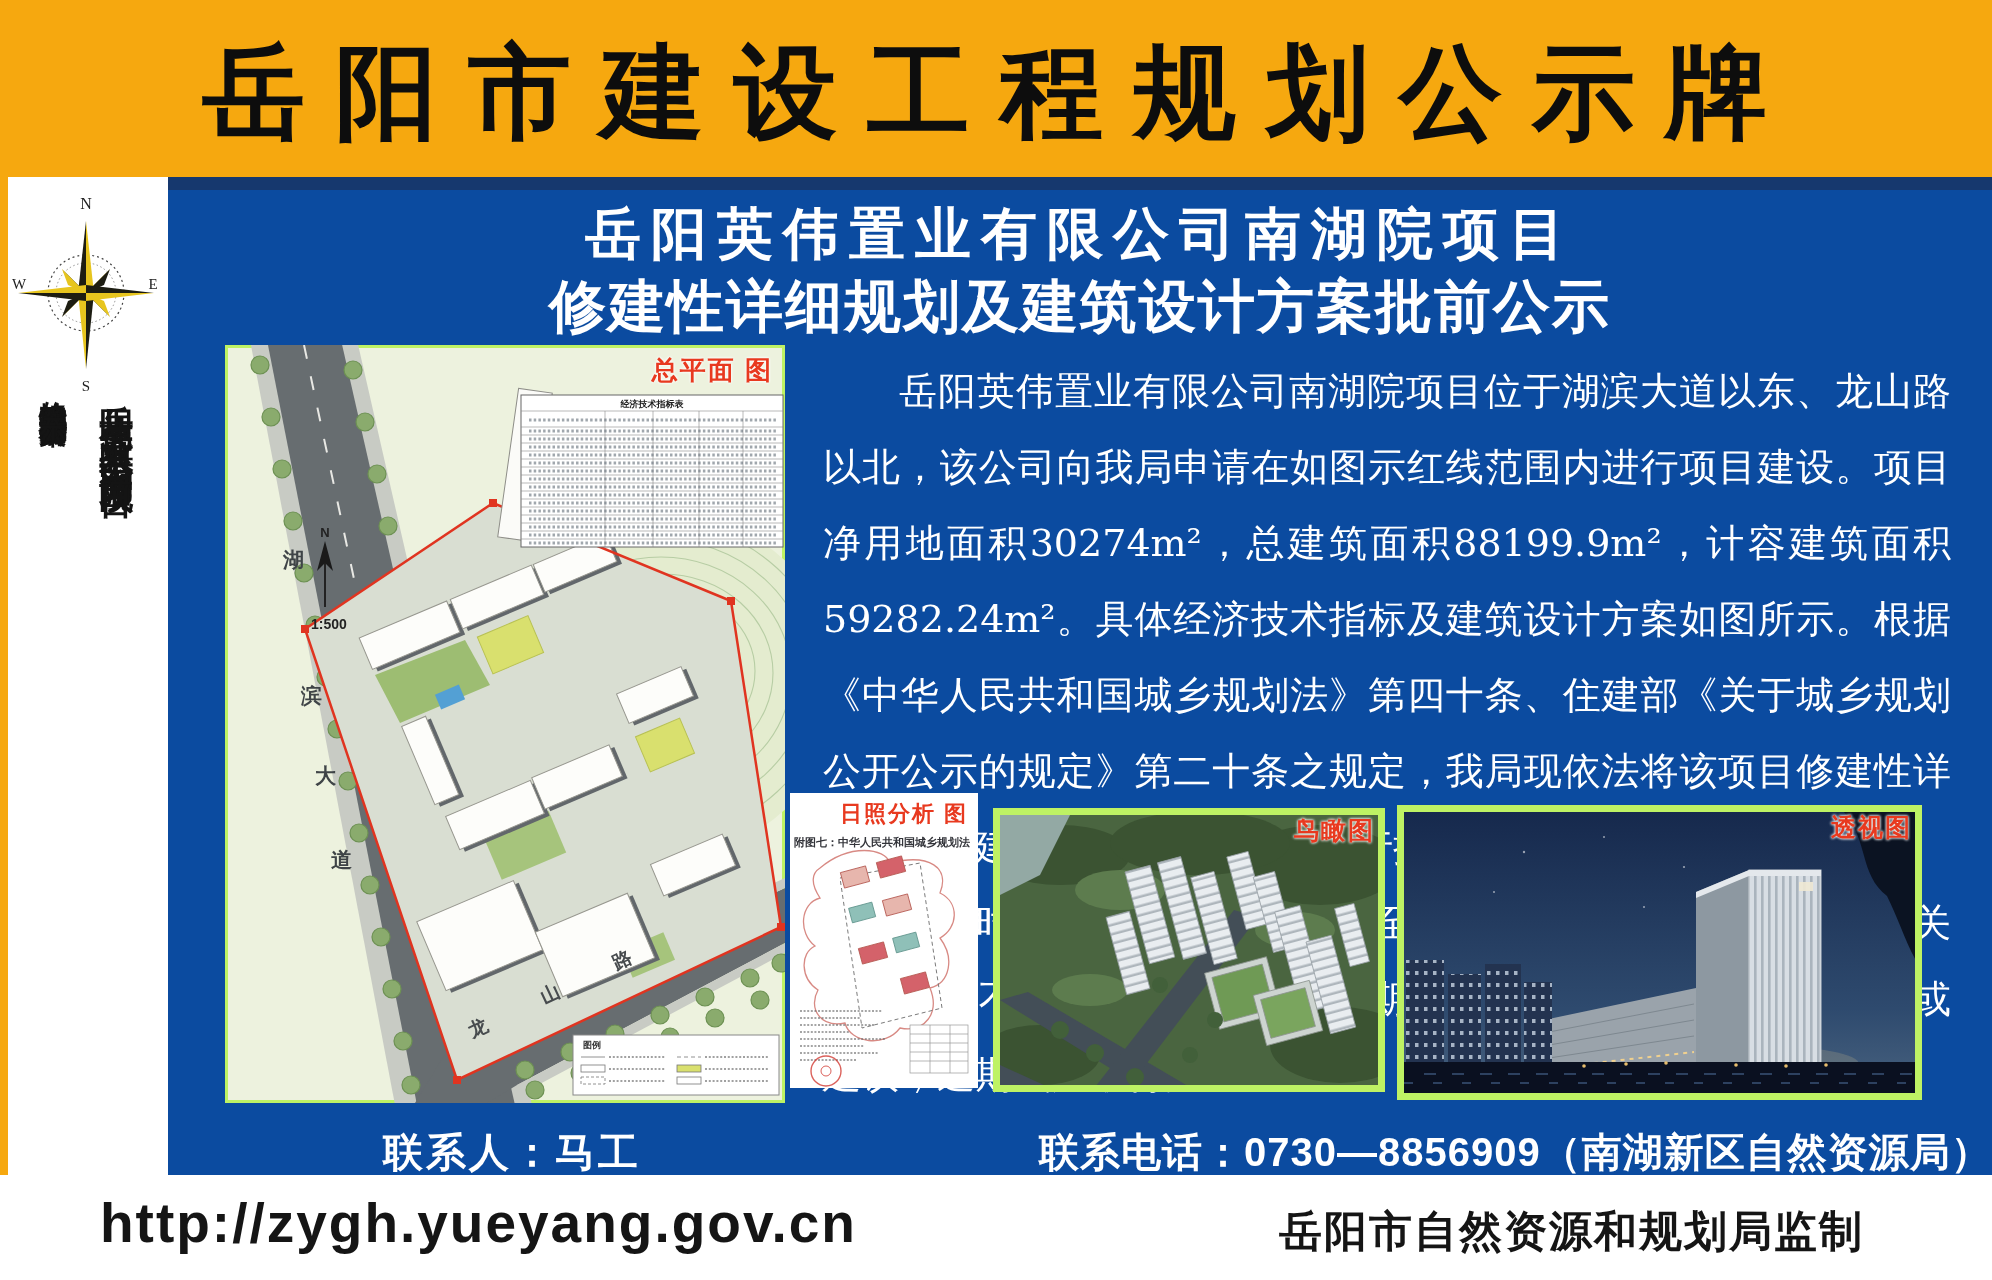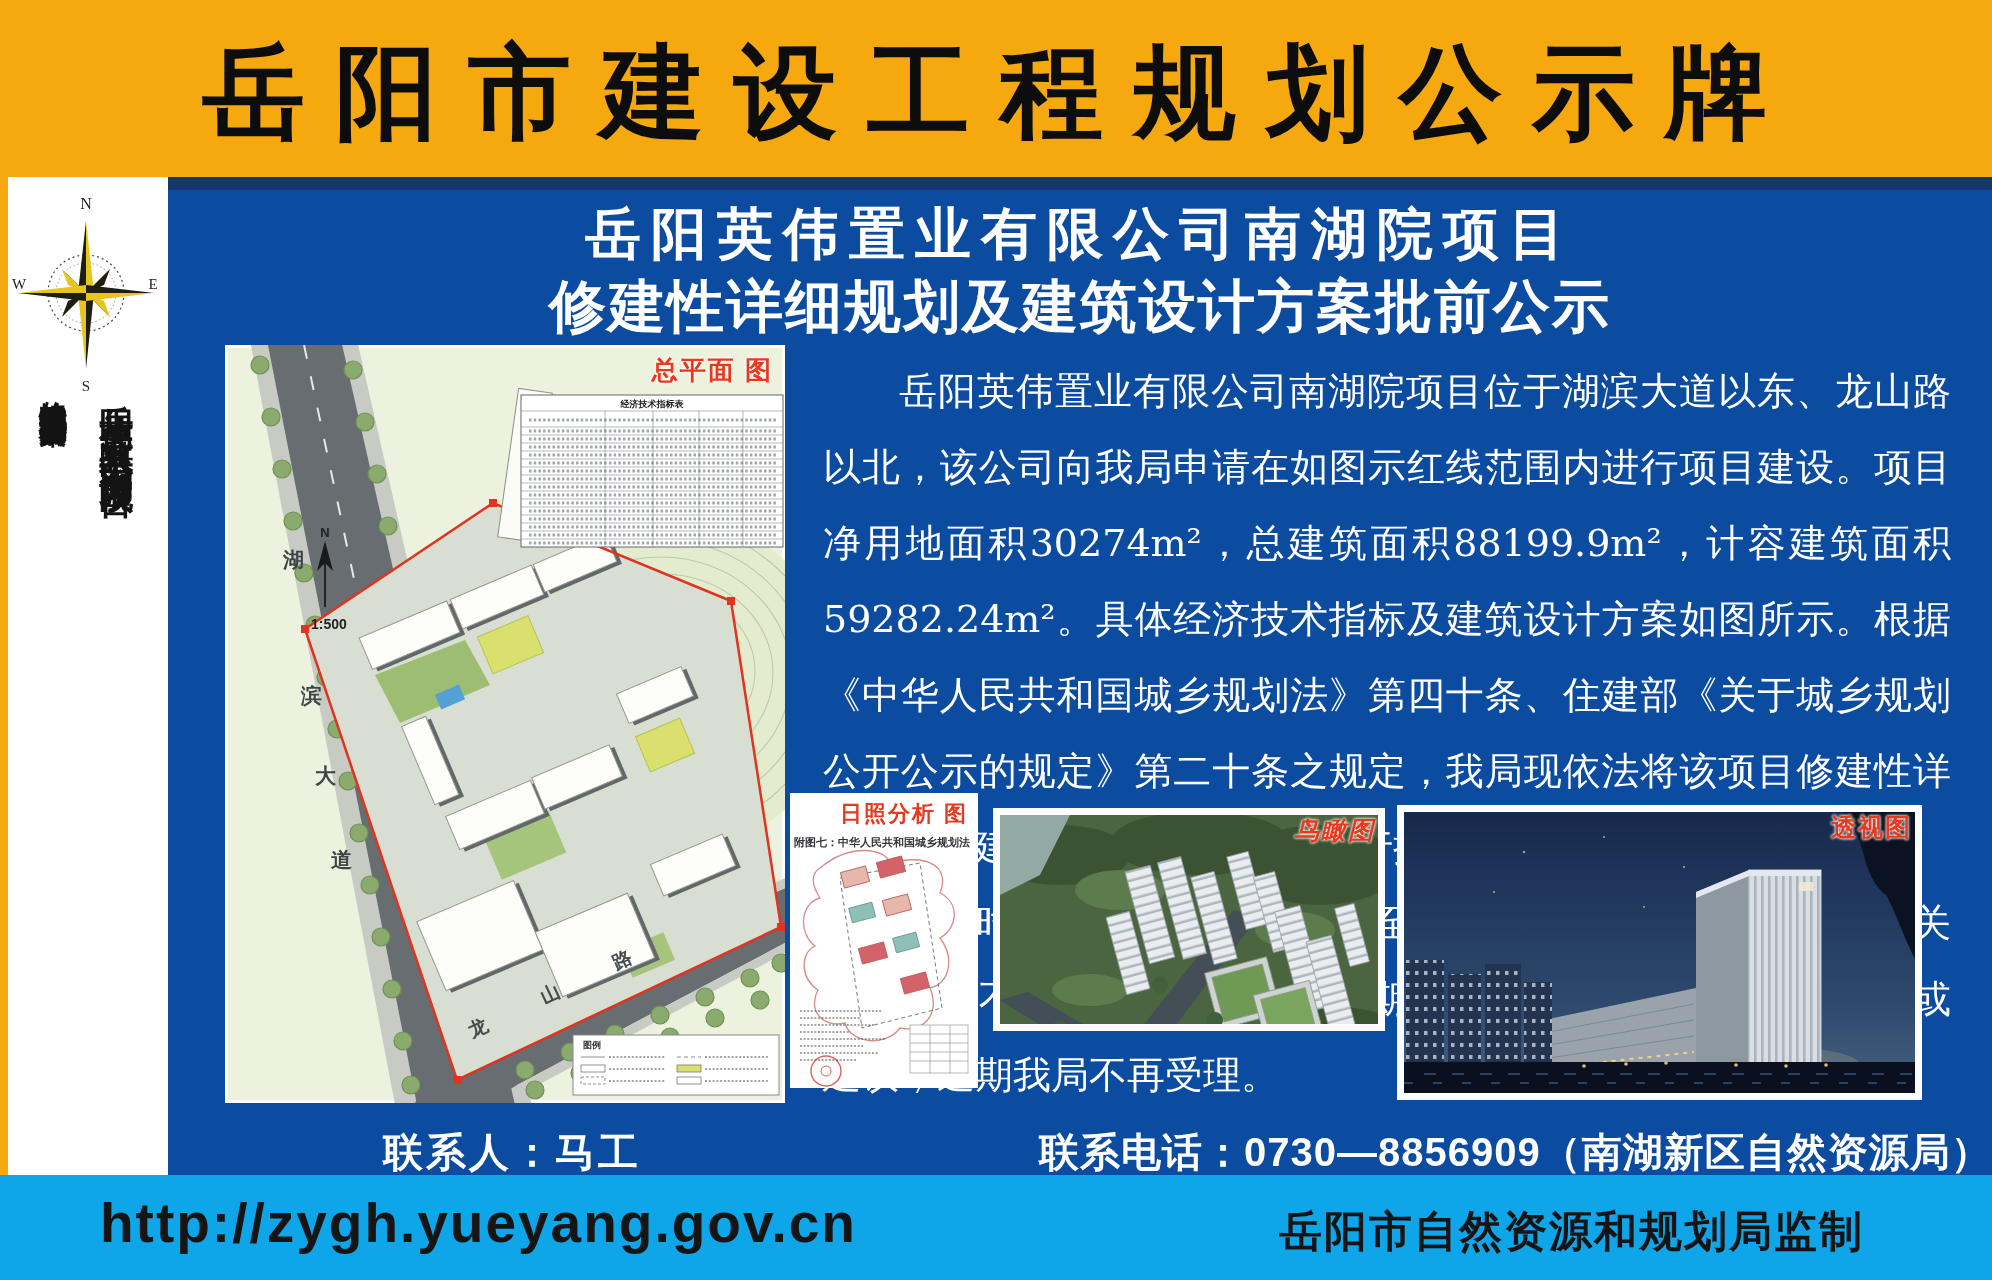--- a/index.html
+++ b/index.html
@@ -20,39 +20,39 @@
   .main{position:absolute;left:168px;top:177px;width:1824px;height:998px;background:#0b4ba0;}
   .main-topline{position:absolute;left:0;top:0;width:100%;height:13px;background:#16386e;}
   .m-title1{position:absolute;top:20px;left:0;width:100%;text-align:center;color:#fff;
     font-weight:800;font-size:56px;letter-spacing:10px;white-space:nowrap;}
   .m-title2{position:absolute;top:92px;left:0;width:100%;text-align:center;color:#fff;
     font-weight:800;font-size:57px;letter-spacing:2px;white-space:nowrap;}
   .para-block{position:absolute;left:655px;top:176px;width:1128px;color:#ffffff;
     font-family:"DejaVu Serif",serif;font-size:38px;line-height:76px;text-align:justify;}
   .para-block p{margin:0;text-indent:2em;}
   
-  .panel{position:absolute;background:#ffffff;}
+  .panel{position:absolute;background:#bef264;}
   .panel-plan{left:57px;top:168px;width:560px;height:758px;}
   .panel-sun{left:622px;top:616px;width:188px;height:223px;border-radius:31px;}
-  .panel-bird{left:825px;top:631px;width:392px;height:223px;padding:0;font-style:italic;}
+  .panel-bird{left:825px;top:631px;width:392px;height:284px;padding:0;}
   .panel-persp{left:1229px;top:628px;width:525px;height:295px;}
   .panel svg{display:block;}
   .img-label{position:absolute;top:6px;right:10px;font-weight:800;font-size:25px;color:#e8391f;
     letter-spacing:2px;text-shadow:0 0 3px #ffffff,0 0 3px #ffffff;white-space:nowrap;z-index:3;}
   .plan-label{top:8px;right:12px;font-size:26px;}
   .sun-caption{position:absolute;top:42px;right:8px;font-size:11px;font-weight:700;color:#33343a;
     white-space:nowrap;z-index:3;}
   .frame-pad{position:absolute;left:7px;top:7px;right:7px;bottom:7px;overflow:hidden;}
   
   .contact-person{position:absolute;left:215px;top:948px;color:#fff;font-weight:800;
     font-size:40px;letter-spacing:3px;white-space:nowrap;}
   .contact-phone{position:absolute;left:830px;top:948px;color:#fff;font-weight:800;
     font-size:40px;letter-spacing:1px;white-space:nowrap;margin-left:41px;}
   
-  .footer{position:absolute;left:0;top:1175px;width:1992px;height:105px;background:#0ea5e9;}
+  .footer{position:absolute;left:0;top:1175px;width:1992px;height:105px;background:#ffffff;}
   .footer-url{position:absolute;left:100px;top:16px;font-size:55px;font-weight:800;color:#151515;
     letter-spacing:2px;white-space:nowrap;}
   .footer-credit{position:absolute;right:128px;top:28px;font-size:43px;font-weight:800;color:#151515;
     letter-spacing:2px;white-space:nowrap;}
 </style>
 </head>
 <body>
 
 <div class="board">
 

